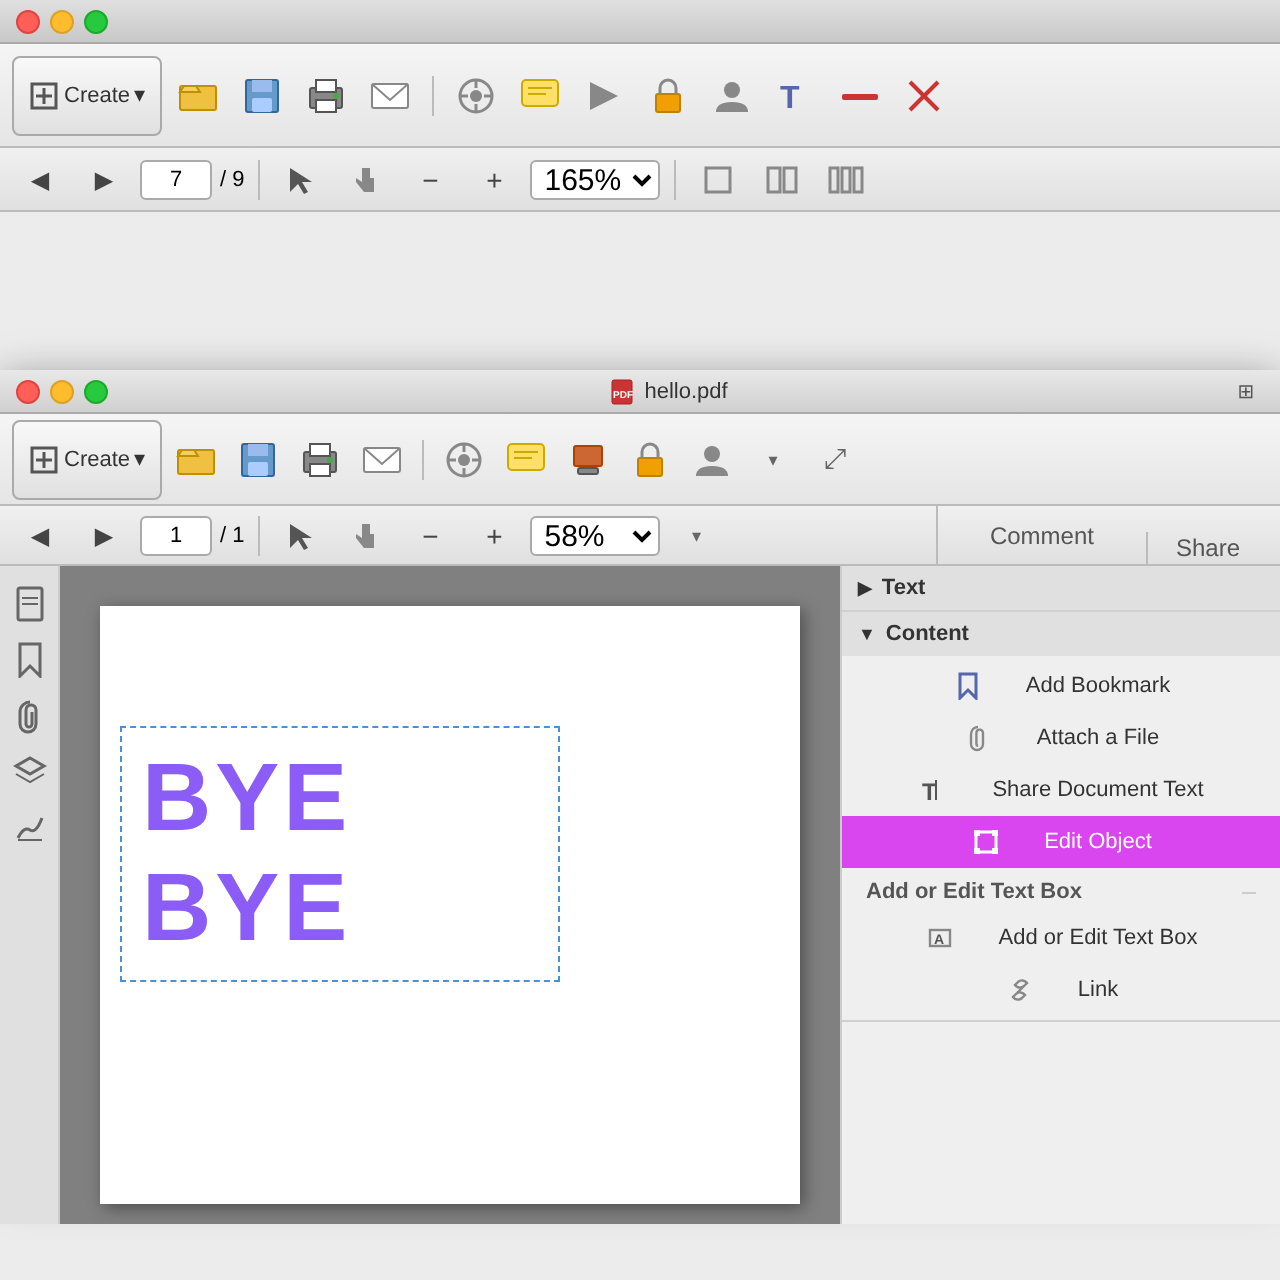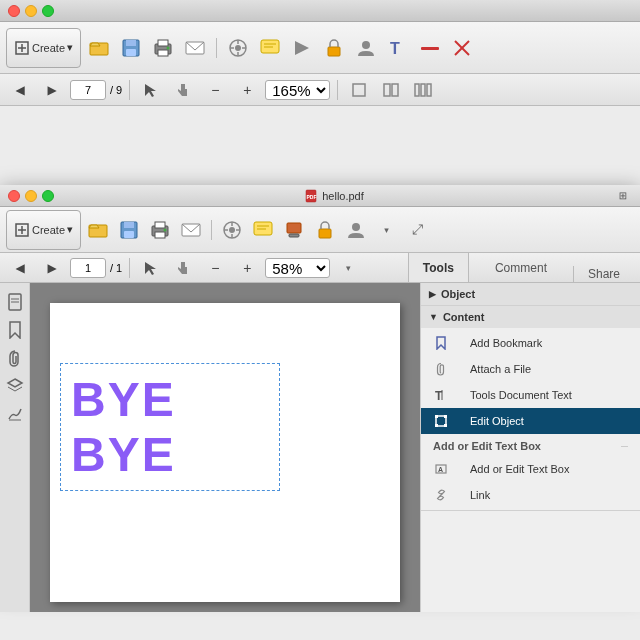--- a/index.html
+++ b/index.html
@@ -225,23 +225,24 @@
     .panel-section-content { padding: 2px 0; }
 
     .panel-item {
       display: flex;
       align-items: center;
       padding: 5px 12px;
       font-size: 11px;
       color: #333;
       gap: 21px;
       cursor: pointer;
+      justify-content: center;
     }
     .panel-item.selected {
-      background: #0c4a6e;
+      background: #d946ef;
       color: white;
     }
     .panel-item-icon { width: 16px; height: 16px; display: flex; align-items: center; justify-content: center; font-size: 13px; flex-shrink: 0; }
 
     .panel-group-header {
       padding: 6px 12px 4px;
       font-size: 11px;
       font-weight: 600;
       color: #555;
       background: #efefef;
@@ -521,23 +522,20 @@
     <button class="toolbar-icon-btn" style="font-size:14px;">+</button>
     <select class="zoom-select">
       <option>58%</option>
       <option>100%</option>
       <option>150%</option>
     </select>
     <button class="toolbar-icon-btn" style="font-size:9px;color:#666;">▾</button>
     <div style="flex:1;"></div>
 
     <div style="display:flex;height:100%;align-items:stretch;">
-      <div style="display:flex;align-items:center;padding:0 14px;font-size:12px;font-weight:600;color:#333;cursor:pointer;background:#e8e8e8;border-left:1px solid #bbb;">
-        <span>Tools</span>
-      </div>
       <div style="display:flex;align-items:center;padding:0 26px;font-size:12px;color:#555;cursor:pointer;border-left:1px solid #bbb;">
         <span>Comment</span>
       </div>
       <div style="display:flex;align-items:center;padding:0 14px;font-size:12px;color:#555;cursor:pointer;border-left:1px solid #bbb;margin-top:13px;">
         <span>Share</span>
       </div>
     </div>
   </div>
 
   <div class="main-area">
@@ -580,21 +578,21 @@
           <span>BYE BYE</span>
         </div>
       </div>
     </div>
 
     <div class="right-panel">
 
       <div class="panel-section">
         <div class="panel-section-header">
           <span class="arrow">▶</span>
-          <span>Object</span>
+          <span>Text</span>
         </div>
       </div>
 
       <div class="panel-section">
         <div class="panel-section-header">
           <span class="arrow">▼</span>
           <span>Content</span>
         </div>
         <div class="panel-section-content">
 
@@ -617,21 +615,21 @@
           </div>
 
 
           <div class="panel-item">
             <div class="panel-item-icon">
               <svg width="14" height="14" viewBox="0 0 14 14">
                   <text x="1" y="12" font-size="12" font-weight="bold" fill="#555">T</text>
                   <line x1="8" y1="2" x2="8" y2="12" stroke="#555" stroke-width="1"></line>
                 </svg>
             </div>
-            <span>Tools Document Text</span>
+            <span>Share Document Text</span>
           </div>
 
           <div class="panel-item selected">
             <div class="panel-item-icon">
               <svg width="14" height="14" viewBox="0 0 14 14">
                   <rect x="2" y="2" width="10" height="10" fill="none" stroke="white" stroke-width="1.5"></rect>
                   <rect x="1" y="1" width="3" height="3" fill="white"></rect>
                   <rect x="10" y="1" width="3" height="3" fill="white"></rect>
                   <rect x="1" y="10" width="3" height="3" fill="white"></rect>
                   <rect x="10" y="10" width="3" height="3" fill="white"></rect>

